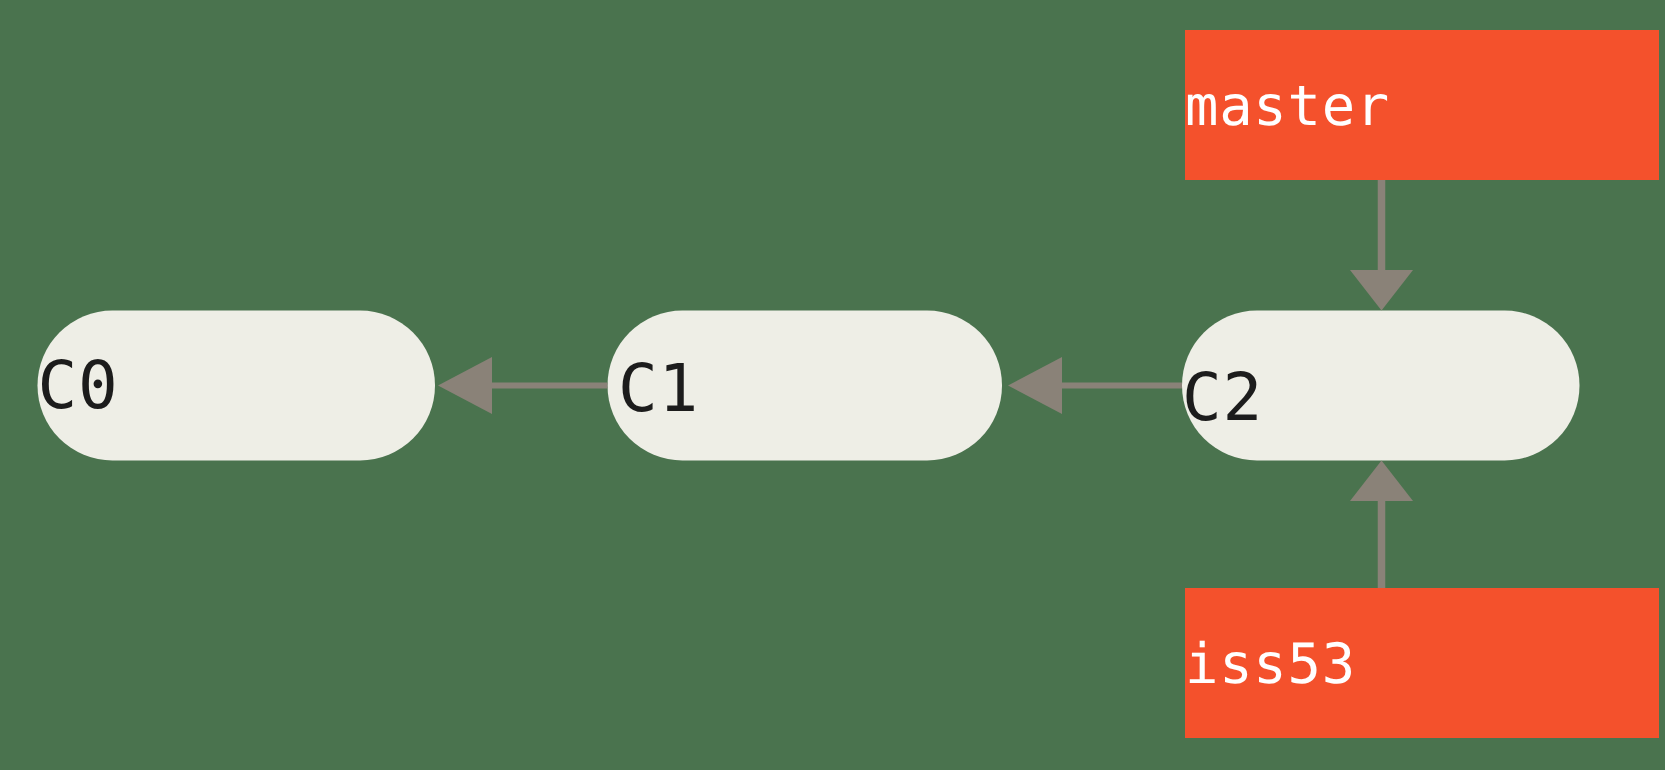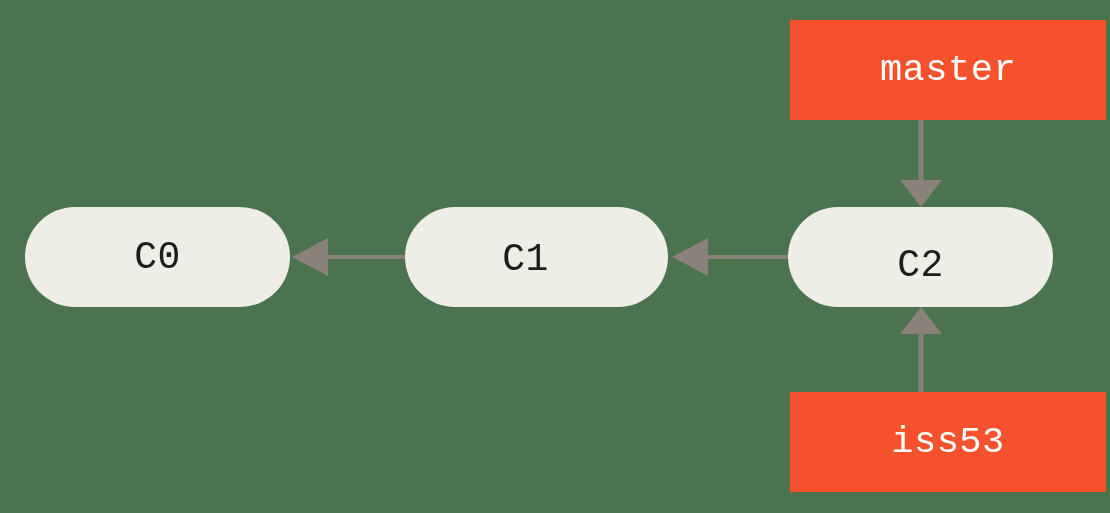--- a/index.html
+++ b/index.html
@@ -23,27 +23,26 @@
     top: 0;
     left: 0;
     width: 1110px;
     height: 513px;
   }
   .node-label,
   .branch-label {
     position: absolute;
     display: flex;
     align-items: center;
-    justify-content: center;
+    justify-content: flex-start;
     white-space: pre;
-    font-family: Liberation Mono, monospace;
   }
   .node-label {
     color: #1c1c1c;
-    font-size: 38px;
+    font-size: 44px;
     letter-spacing: 0.5px;
   }
   .branch-label {
     color: #ffffff;
     font-size: 37px;
     letter-spacing: 0.5px;
   }
 </style>
 </head>
 <body>
@@ -77,21 +76,21 @@
     <g>
       <line x1="921" y1="392" x2="921" y2="332" stroke="#8a8278" stroke-width="5"></line>
       <polygon points="921,307 900,334 942,334" fill="#8a8278"></polygon>
     </g>
 
   </svg>
 
   <div class="node-label" style="left:25px; top:207px; width:265px; height:100px;">
     <span>C0</span>
   </div>
-  <div class="node-label" style="left:394px; top:207px; width:263px; height:104px;">
+  <div class="node-label" style="left:412px; top:207px; width:263px; height:104px;">
     <span>C1</span>
   </div>
   <div class="node-label" style="left:788px; top:207px; width:265px; height:116px;">
     <span>C2</span>
   </div>
 
   <div class="branch-label" style="left:790px; top:20px; width:316px; height:100px;">
     <span>master</span>
   </div>
   <div class="branch-label" style="left:790px; top:392px; width:316px; height:100px;border-radius:26px;">

